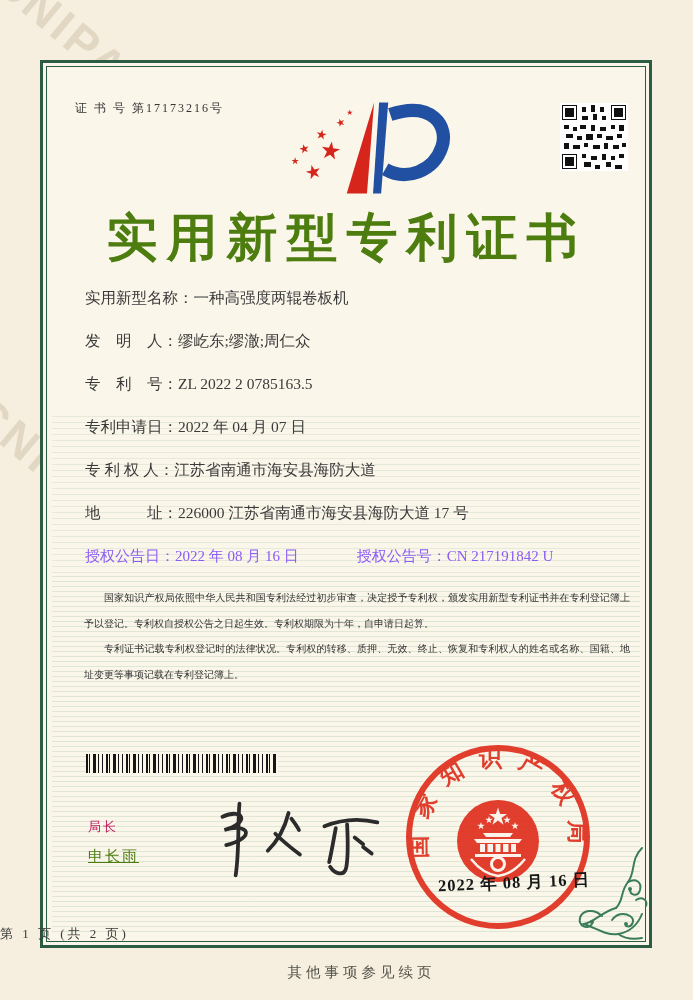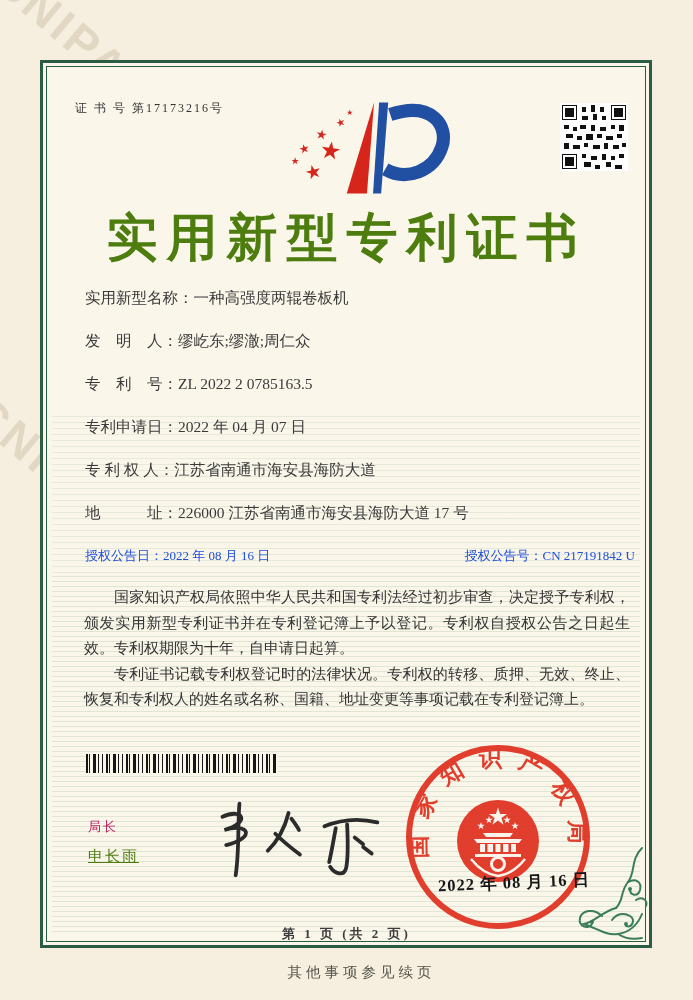--- a/index.html
+++ b/index.html
@@ -52,27 +52,27 @@
   .qr{position:absolute;left:560px;top:103px;width:64px;height:64px;background:#fff;padding:2px;}
   .title{
     position:absolute;left:0;right:0;top:204px;text-align:center;
     font-size:51px;font-weight:bold;letter-spacing:9px;color:#4d7c0f;
   }
 
   
   .row{position:absolute;left:85px;right:58px;font-size:15.5px;color:#3a3a3a;white-space:nowrap;}
   .row .lbl{display:inline-block;}
   .r1{top:288px}.r2{top:331px}.r3{top:374px}.r4{top:417px}.r5{top:460px}.r6{top:503px}
-  .grant-row{position:absolute;left:85px;right:58px;top:547px;font-size:13px;color:#1d4ed8;display:flex;justify-content:space-between;}
-  .grant-row .part2{margin-left:37px;}
+  .grant-row{position:absolute;left:85px;right:58px;top:547px;font-size:15px;color:#8b5cf6;display:flex;}
+  .grant-row .part2{margin-left:58px;}
 
   
   .paras{
     position:absolute;left:84px;width:546px;top:585px;
-    font-size:15px;line-height:25.5px;color:#333;text-align:justify;
+    font-size:10px;line-height:25.5px;color:#333;text-align:justify;
   }
   .paras p{margin:0;text-indent:2em;}
 
   
   .barcode{
     position:absolute;left:86px;top:754px;width:192px;height:19px;
     background:repeating-linear-gradient(90deg,
       #161616 0 2px,#fbf6ea 2px 3px,#161616 3px 4px,#fbf6ea 4px 7px,
       #161616 7px 10px,#fbf6ea 10px 12px,#161616 12px 13px,#fbf6ea 13px 16px,
       #161616 16px 17px,#fbf6ea 17px 20px);
@@ -88,21 +88,21 @@
   .seal-date{
     position:absolute;left:438px;top:872px;z-index:5;
     font-size:16.5px;font-weight:bold;color:#161616;letter-spacing:1px;
     transform:rotate(-2.5deg);white-space:nowrap;
   }
 
   
   .ornament{position:absolute;left:572px;top:838px;width:78px;height:108px;z-index:3;}
 
   
-  .page-info{position:absolute;left:0;right:0;top:925px;text-align:center;font-size:13px;letter-spacing:3px;color:#3c3c3c;z-index:3;font-weight:bold;}
+  .page-info{position:absolute;left:0;right:0;top:925px;text-align:left;font-size:13px;letter-spacing:3px;color:#3c3c3c;z-index:3;}
   .cont-note{position:absolute;left:0;right:0;top:963px;text-align:center;font-size:14.5px;letter-spacing:4px;color:#55544a;z-index:3;margin-left:30px;}
 </style>
 </head>
 <body>
 
 <div class="page">
 
   <div class="wm wm1">CNIPA</div>
   <div class="wm wm2">CNIPA</div>
   <div class="wm wm3">CNIPA</div>

